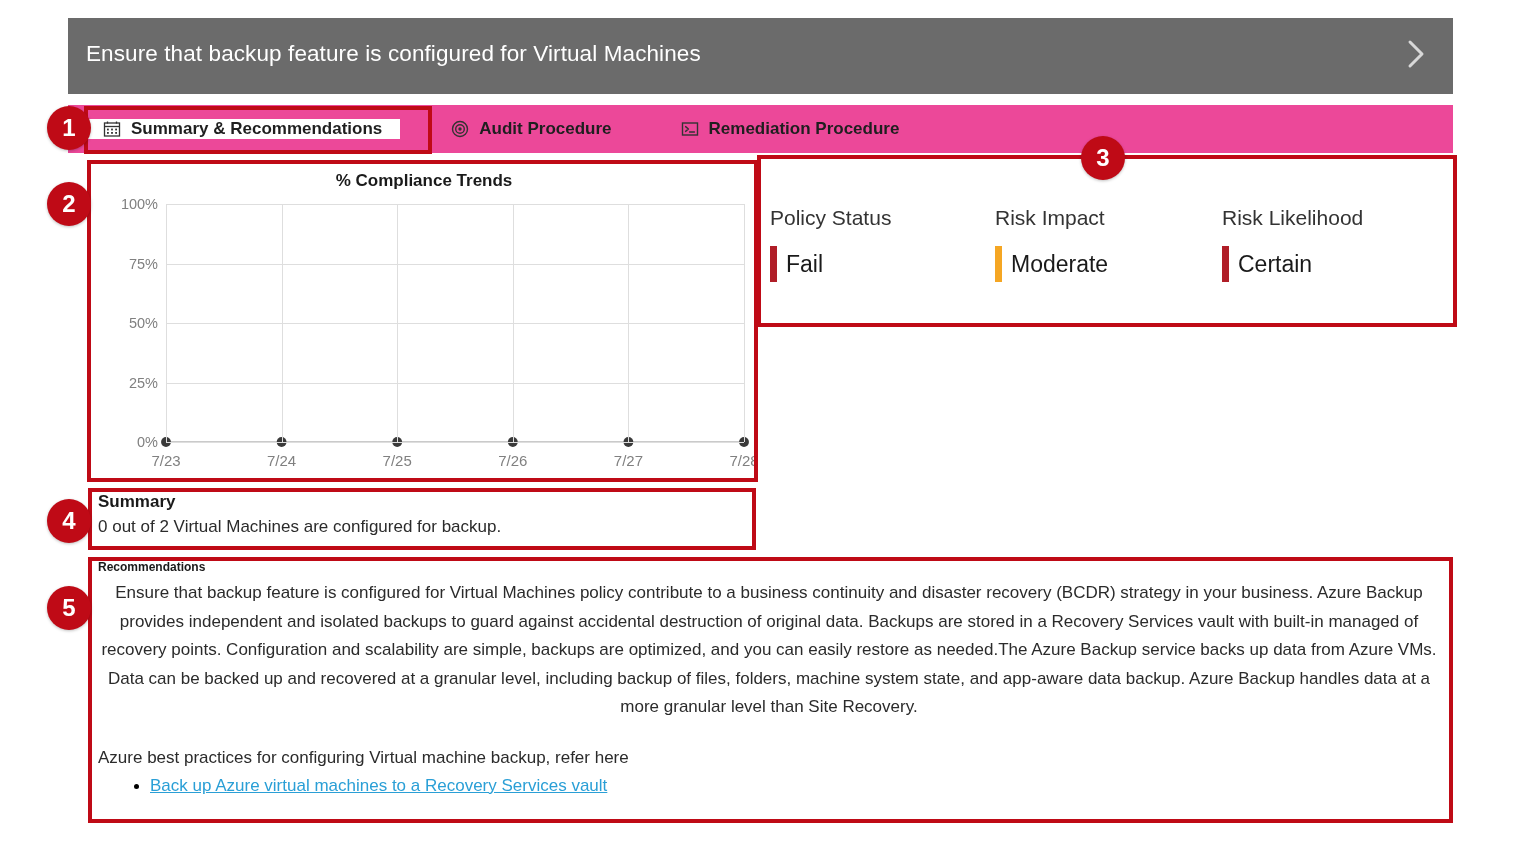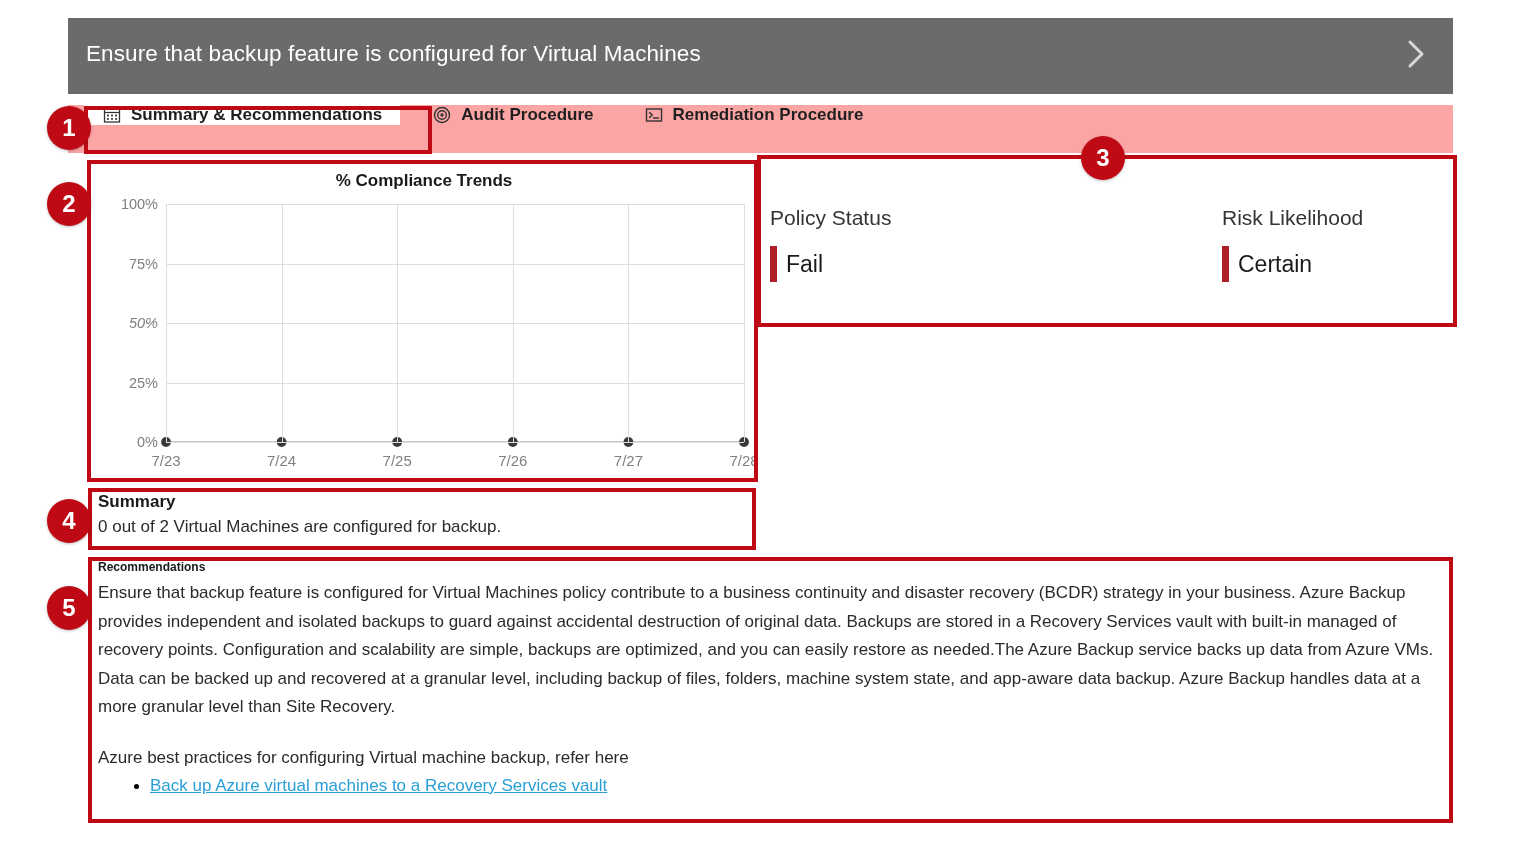--- a/index.html
+++ b/index.html
@@ -45,23 +45,24 @@
   }
   #header-chevron svg { display: block; }
 
   
   #tab-strip {
     position: absolute;
     left: 68px;
     top: 105px;
     width: 1385px;
     height: 48px;
-    background: #fca5a5;
-    display: flex;
-    align-items: flex-start;
+    background: #ec4899;
+    display: flex;
+    align-items: center;
+    gap: 18px;
   }
   .tab {
     display: flex;
     align-items: center;
     gap: 9px;
     padding: 0 18px;
     font-size: 17px;
     font-weight: bold;
     color: #1f1f1f;
     white-space: nowrap;
@@ -211,21 +212,21 @@
   #rec-heading {
     font-size: 12px;
     font-weight: bold;
     color: #1a1a1a;
     margin-bottom: 5px;
   }
   #rec-body {
     font-size: 17px;
     color: #2b2b2b;
     line-height: 28.5px;
-    text-align: left;
+    text-align: center;
   }
   #rec-refer {
     font-size: 17px;
     color: #2b2b2b;
     line-height: 28.5px;
     margin-top: 22px;
   }
   #rec-links {
     margin: 0;
     padding-left: 52px;
@@ -338,21 +339,21 @@
         <ellipse cx="40" cy="100" rx="0.85" ry="2.1" fill="#3a3a3a"></ellipse>
         <ellipse cx="60" cy="100" rx="0.85" ry="2.1" fill="#3a3a3a"></ellipse>
         <ellipse cx="80" cy="100" rx="0.85" ry="2.1" fill="#3a3a3a"></ellipse>
         <ellipse cx="100" cy="100" rx="0.85" ry="2.1" fill="#3a3a3a"></ellipse>
       </svg>
   <div class="grid-h" style="top: 100%;"></div>
       <div class="ytick" style="top: 100%;">0%</div>
       <div class="grid-h" style="top: 75%;"></div>
       <div class="ytick" style="top: 75%;">25%</div>
       <div class="grid-h" style="top: 50%;"></div>
-      <div class="ytick" style="top: 50%; font-style: italic;">50%</div>
+      <div class="ytick" style="top: 50%;">50%</div>
       <div class="grid-h" style="top: 25%;"></div>
       <div class="ytick" style="top: 25%;">75%</div>
       <div class="grid-h" style="top: 0%;"></div>
       <div class="ytick" style="top: 0%;">100%</div>
       <div class="grid-v" style="left: 0%;"></div>
       <div class="xtick" style="left: 0%;">7/23</div>
       <div class="grid-v" style="left: 20%;"></div>
       <div class="xtick" style="left: 20%;">7/24</div>
       <div class="grid-v" style="left: 40%;"></div>
       <div class="xtick" style="left: 40%;">7/25</div>
@@ -368,20 +369,27 @@
 <div id="status-panel">
 
   <div class="status-cell" style="left:10px;">
     <div class="status-label">Policy Status</div>
     <div class="status-value-row">
       <span class="status-bar" style="background:#b01e28;"></span>
       <span class="status-value">Fail</span>
     </div>
   </div>
 
+  <div class="status-cell" style="left:235px;">
+    <div class="status-label">Risk Impact</div>
+    <div class="status-value-row">
+      <span class="status-bar" style="background:#f5a623;"></span>
+      <span class="status-value">Moderate</span>
+    </div>
+  </div>
 
   <div class="status-cell" style="left:462px;">
     <div class="status-label">Risk Likelihood</div>
     <div class="status-value-row">
       <span class="status-bar" style="background:#b01e28;"></span>
       <span class="status-value">Certain</span>
     </div>
   </div>
 </div>
 

